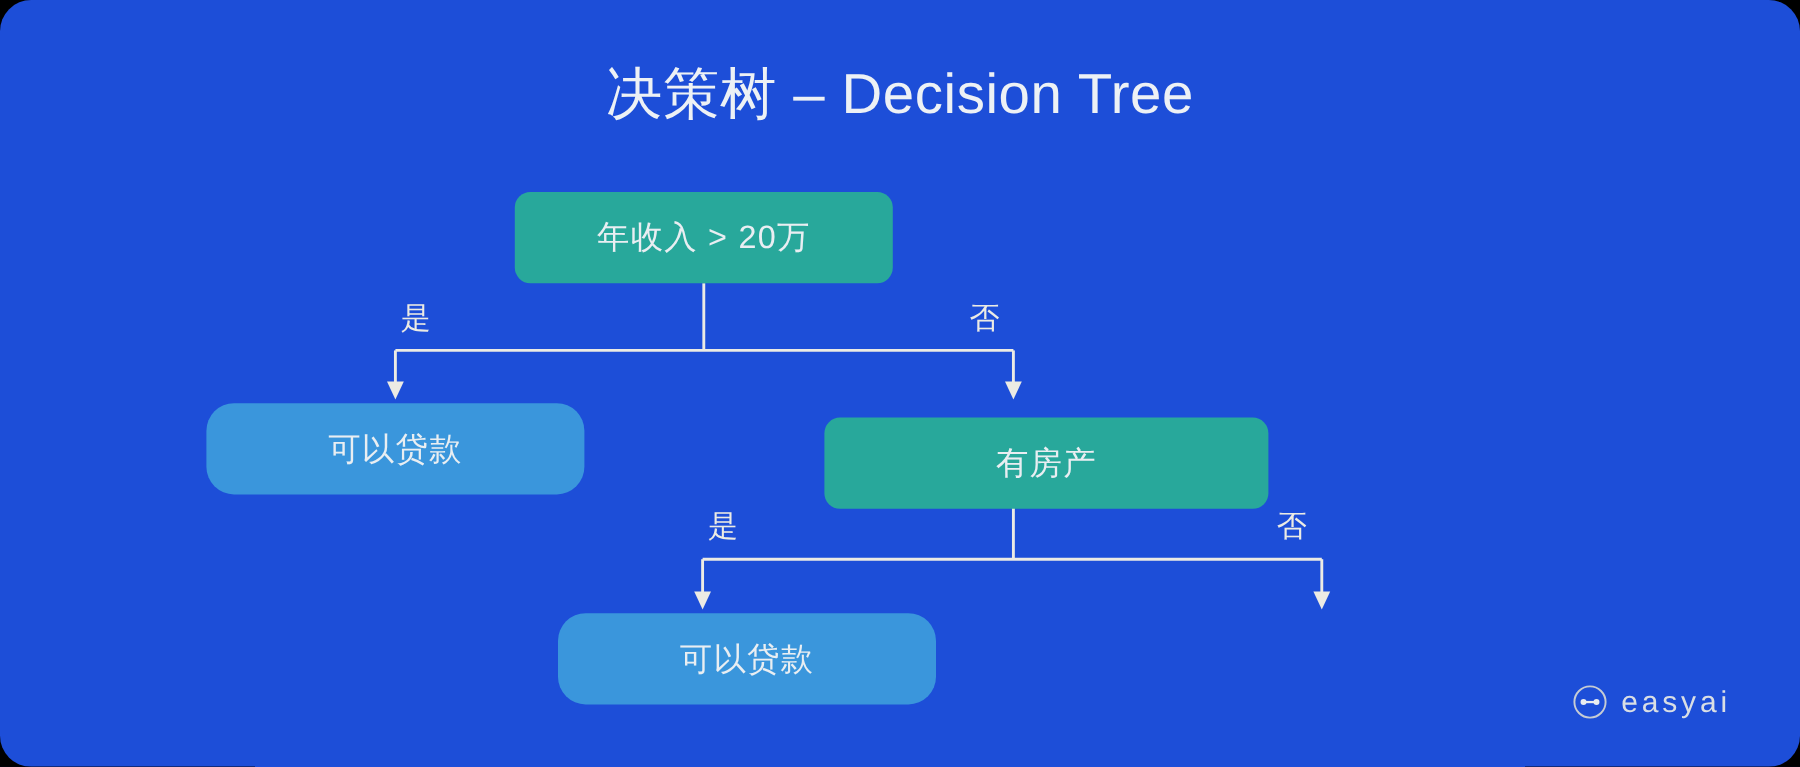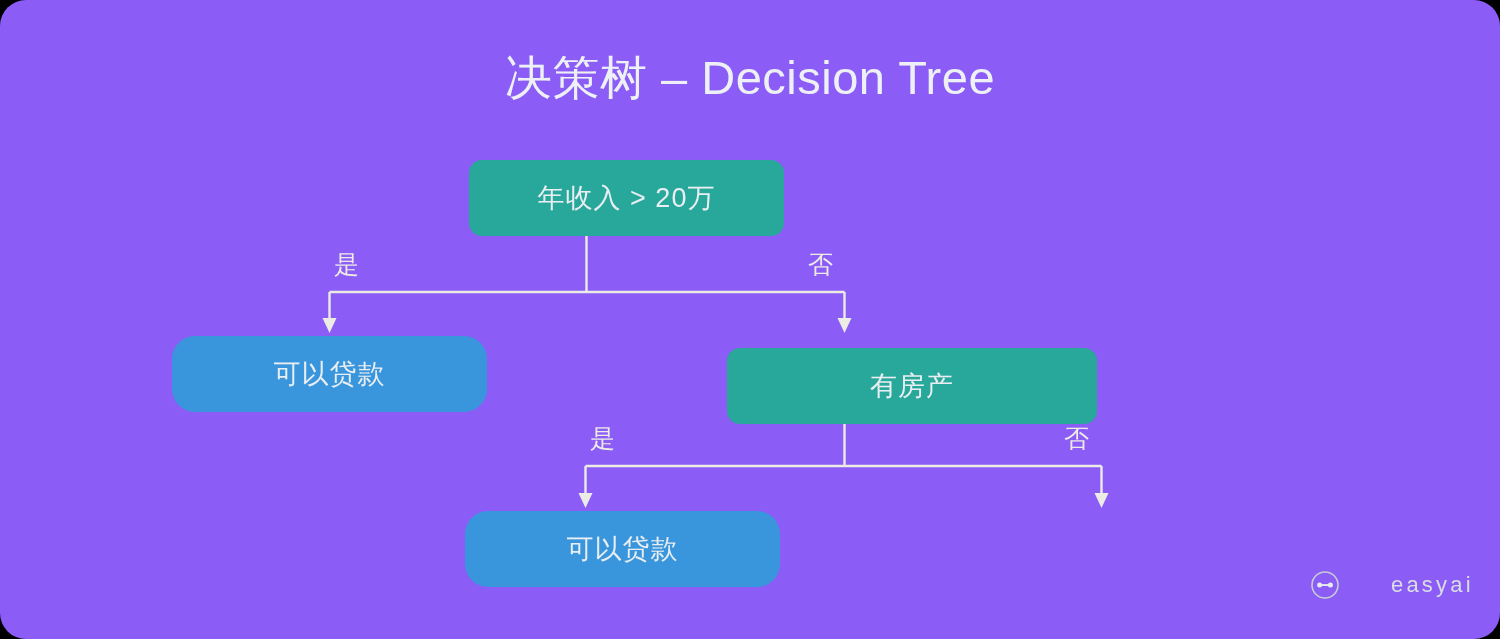--- a/index.html
+++ b/index.html
@@ -11,21 +11,21 @@
     width: 1500px;
     height: 639px;
     overflow: hidden;
     font-family: "Liberation Sans", "DejaVu Sans", sans-serif;
   }
 
   #canvas {
     position: relative;
     width: 1500px;
     height: 639px;
-    background: #8b5cf6;
+    background: #1d4ed8;
     border-radius: 26px;
     overflow: hidden;
   }
 
   
   #title {
     position: absolute;
     left: 0;
     top: 52px;
     width: 1500px;
@@ -45,21 +45,21 @@
     display: flex;
     align-items: center;
     justify-content: center;
     color: #e9eef2;
     font-size: 27px;
     font-weight: 400;
     letter-spacing: 1px;
     white-space: nowrap;
     box-sizing: border-box;
   }
-  .node.teal { background: #28a89b; margin-left: 40px; }
+  .node.teal { background: #28a89b; }
   .node.blue { background: #3a96dc; border-radius: 23px; }
 
   
   #node-root    { left: 429px;  top: 160px; width: 315px; height: 76px; }
   
   #node-l2-yes  { left: 172px;  top: 336px; width: 315px; height: 76px; }
   
   #node-l2-no   { left: 687px;  top: 348px; width: 370px; height: 76px; }
   
   #node-l3-yes  { left: 465px;  top: 511px; width: 315px; height: 76px; }
@@ -94,24 +94,23 @@
     position: absolute;
     left: 1310px;
     top: 570px;
     display: flex;
     align-items: center;
     gap: 11px;
   }
   #logo-mark { display: block; }
   #logo-text {
     color: #d9dee4;
-    font-size: 22px;
+    font-size: 25px;
     letter-spacing: 3.2px;
     font-weight: 400;
-    margin-left: 40px;
   }
 </style>
 </head>
 <body>
 
 <div id="canvas">
 
   <div id="title">决策树 – Decision Tree</div>
 
   <svg id="connectors" viewBox="0 0 1500 639" width="1500" height="639">

